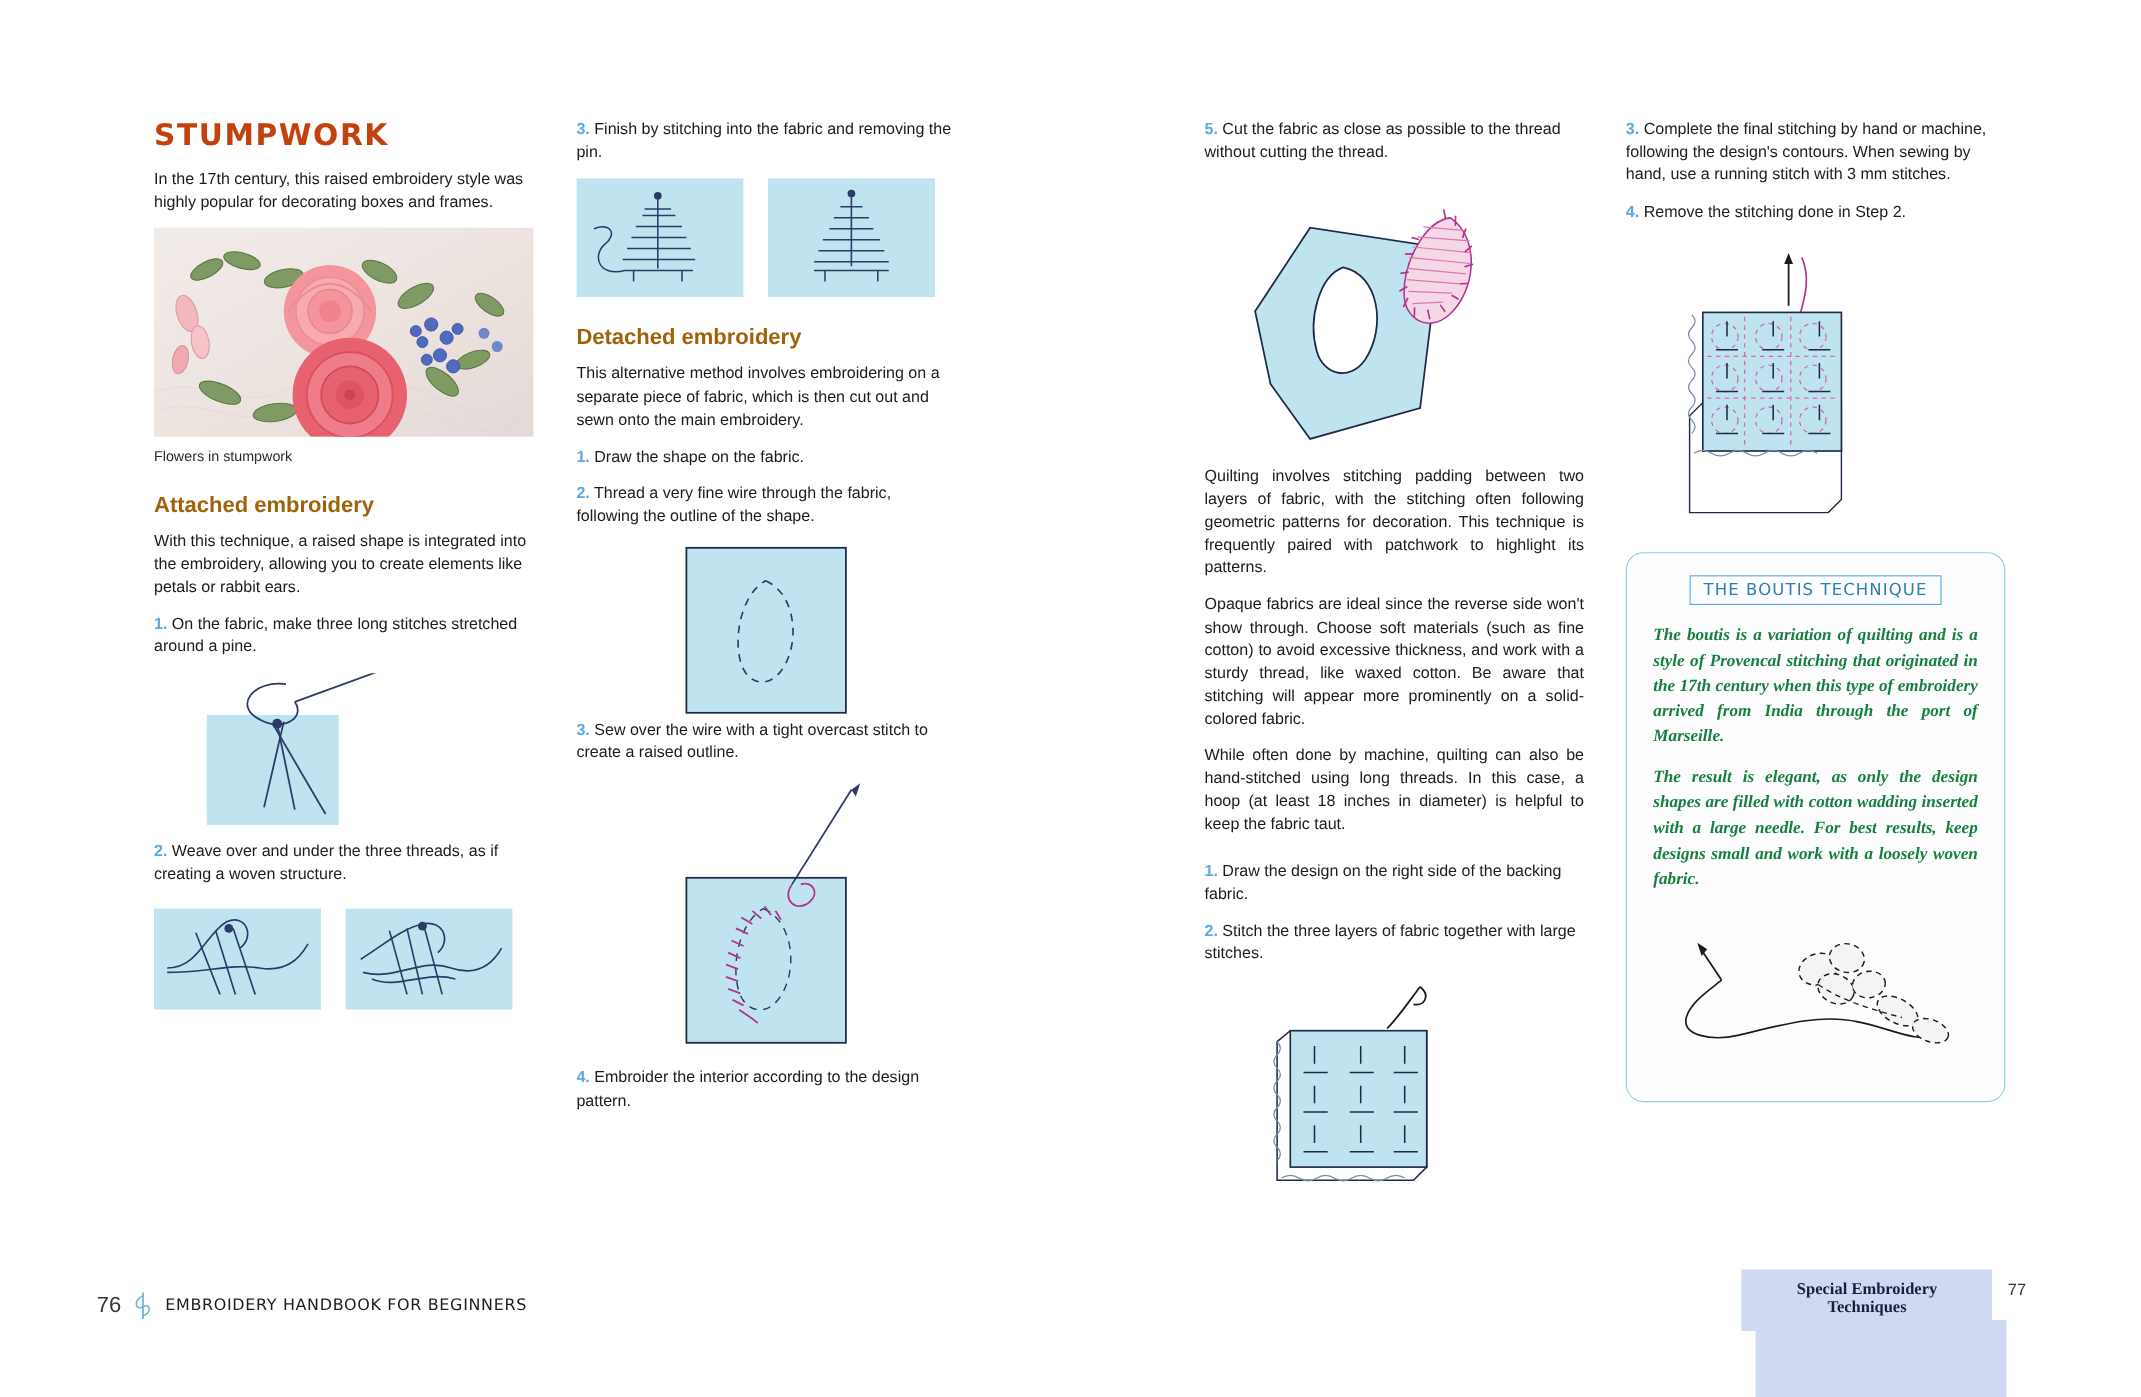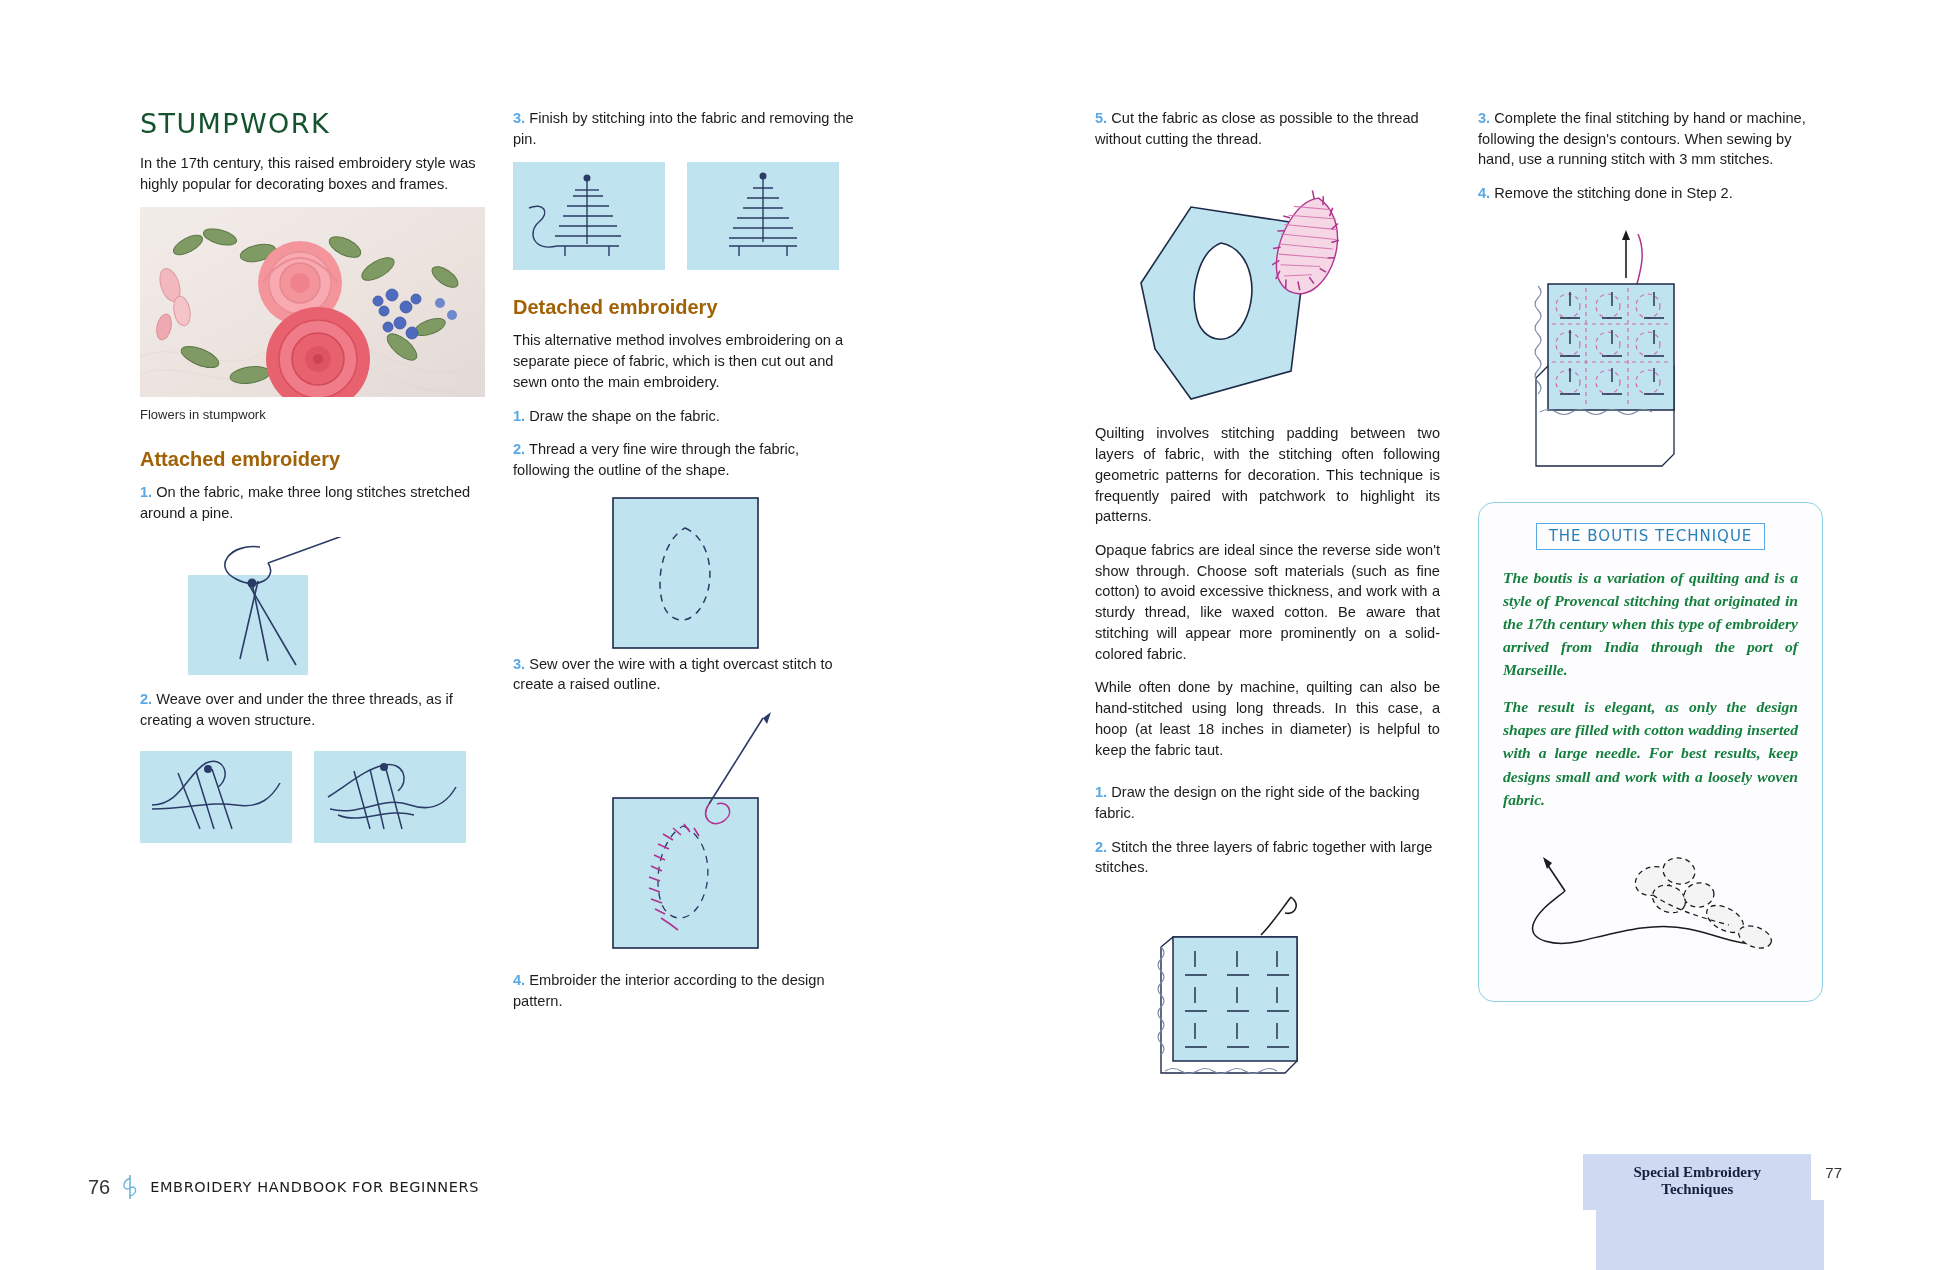--- a/index.html
+++ b/index.html
@@ -20,32 +20,32 @@
     inset: 0;
     background: #ffffff;
   }
   
   .col {
     position: absolute;
     top: 108px;
     width: 345px;
   }
   #col1 { left: 140px; }
-  #col2 { left: 513px; }
+  #col2 { left: 524px; }
   #col3 { left: 1095px; }
   #col4 { left: 1478px; }
 
   
   h1.title {
     font-family: "DejaVu Sans", sans-serif;
     font-size: 27px;
     letter-spacing: 1.4px;
-    font-weight: 400;
+    font-weight: 700;
     margin: 0 0 14px 0;
-    color: #14532d;
+    color: #c2410c;
   }
   h2.subhead {
     font-size: 20px;
     font-weight: bold;
     margin: 26px 0 11px 0;
     color: #a16207;
   }
   p.body {
     font-size: 14.6px;
     line-height: 1.42;
@@ -232,20 +232,21 @@
         </g>
         <g fill="#6f88cc">
           <circle cx="300" cy="96" r="5"></circle>
             <circle cx="312" cy="108" r="5"></circle>
         </g>
       </svg>
     </div>
     <p class="caption">Flowers in stumpwork</p>
 
     <h2 class="subhead">Attached embroidery</h2>
+    <p class="body">With this technique, a raised shape is integrated into the embroidery, allowing you to create elements like petals or rabbit ears.</p>
 
     <p class="step">
       <span class="stepnum">1.</span>
       <span>On the fabric, make three long stitches stretched around a pine.</span>
     </p>
 
     <div>
       <svg width="345" height="150" viewBox="0 0 345 150">
         <rect x="48" y="38" width="120" height="100" fill="#bfe4ef"></rect>
         <g fill="none" stroke="#2b3a66" stroke-width="1.6">

